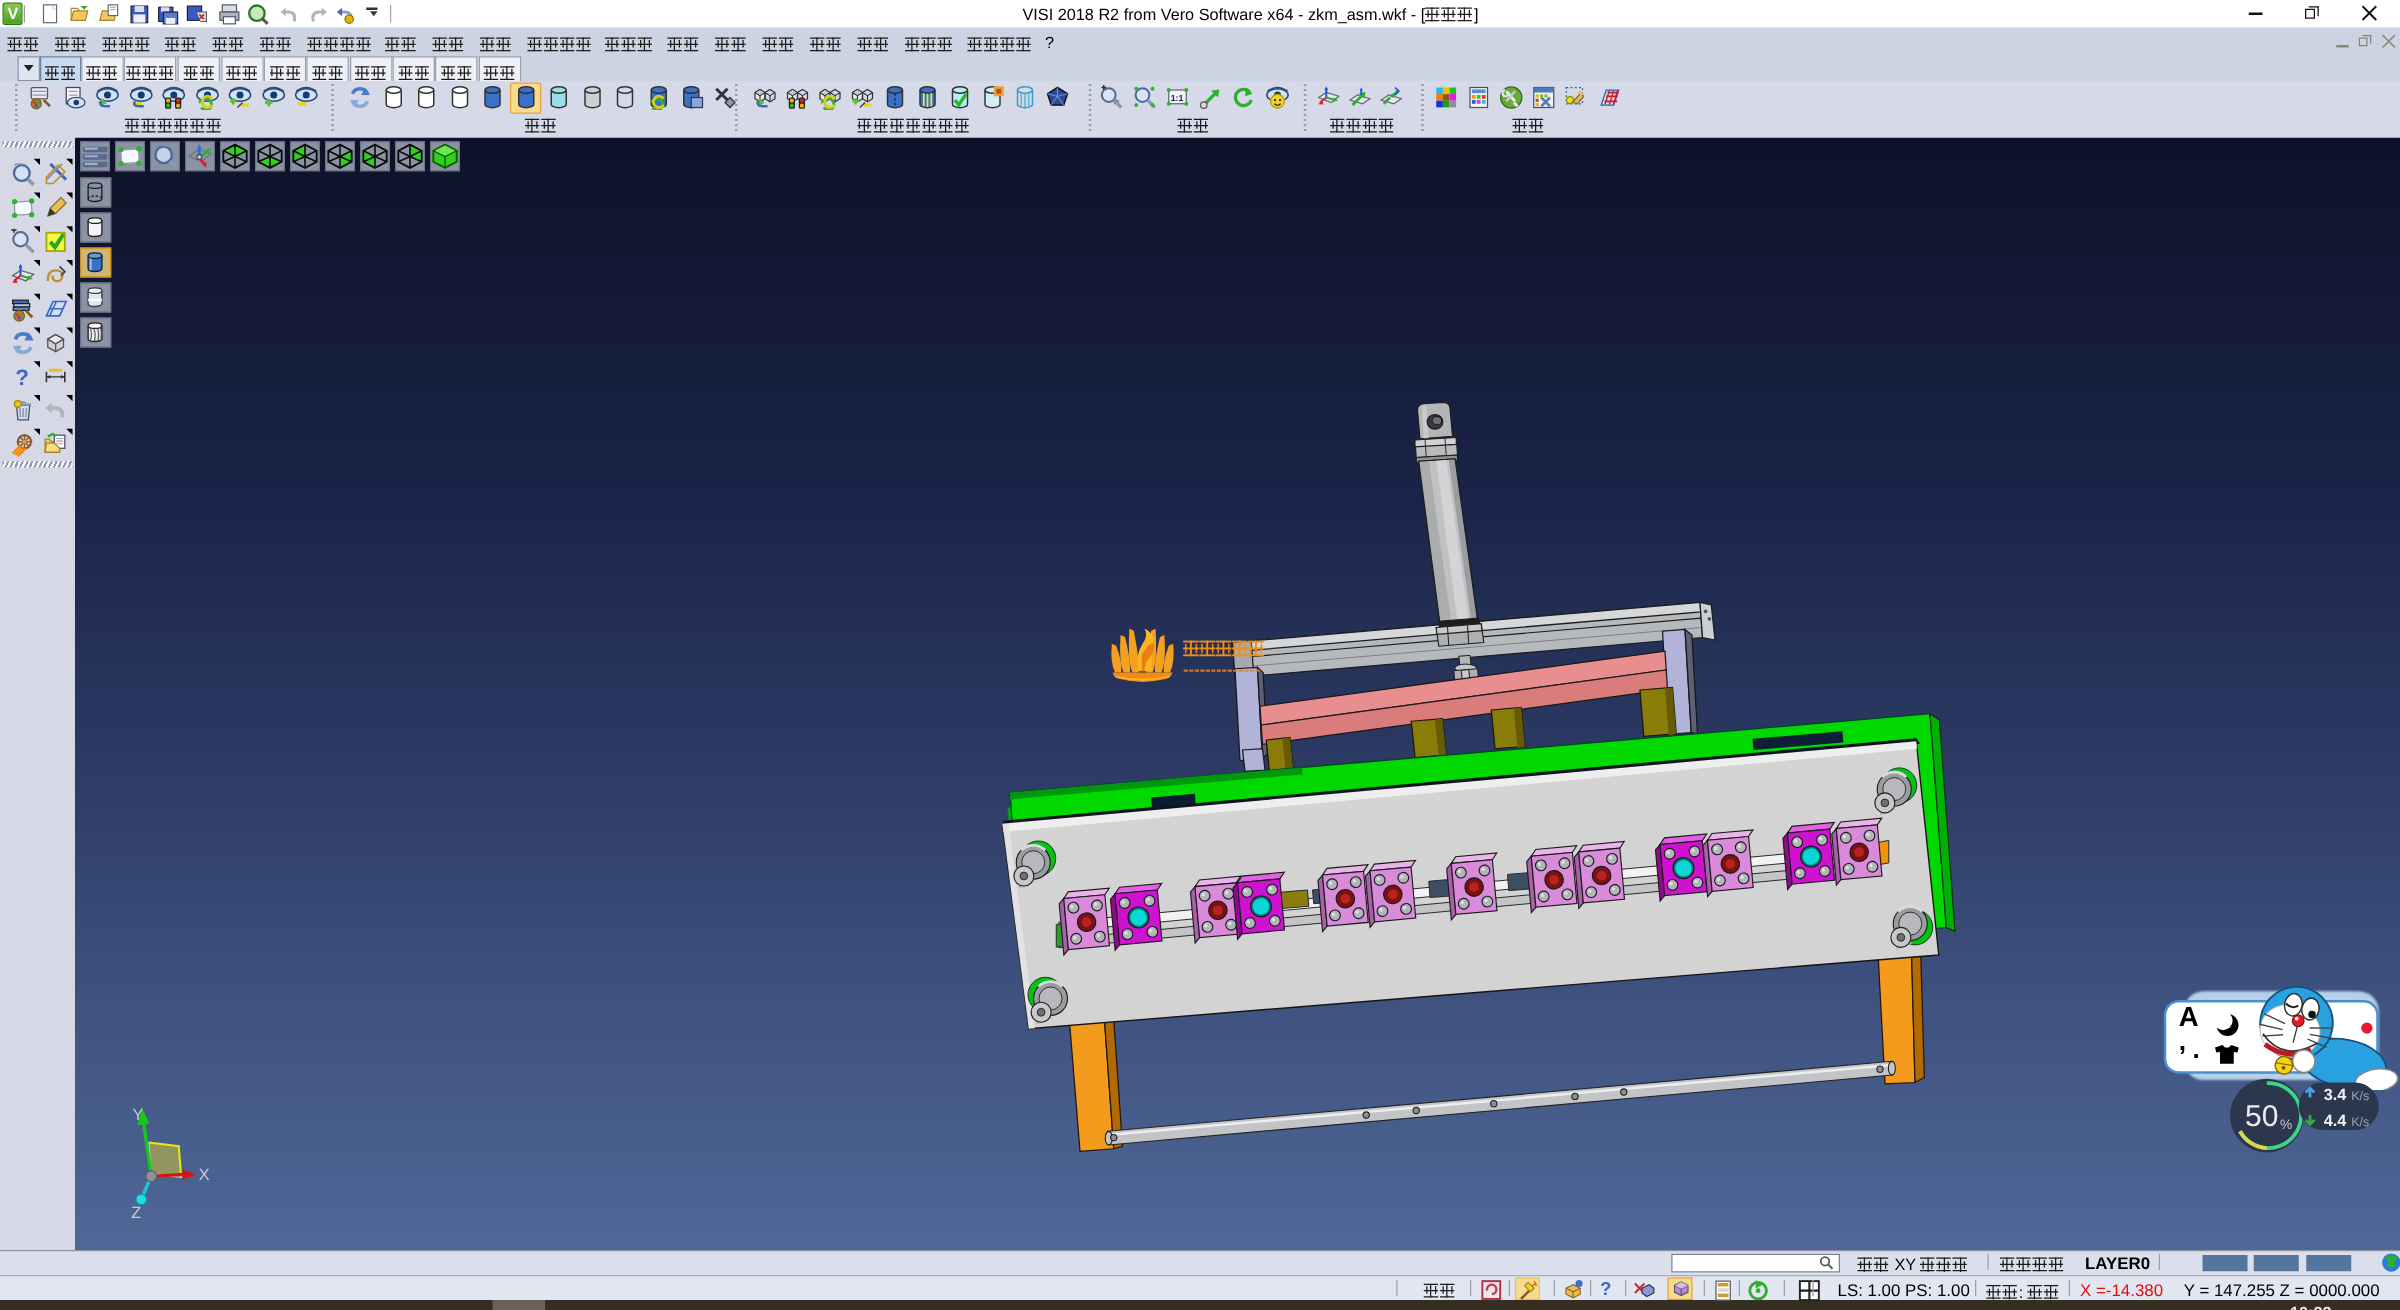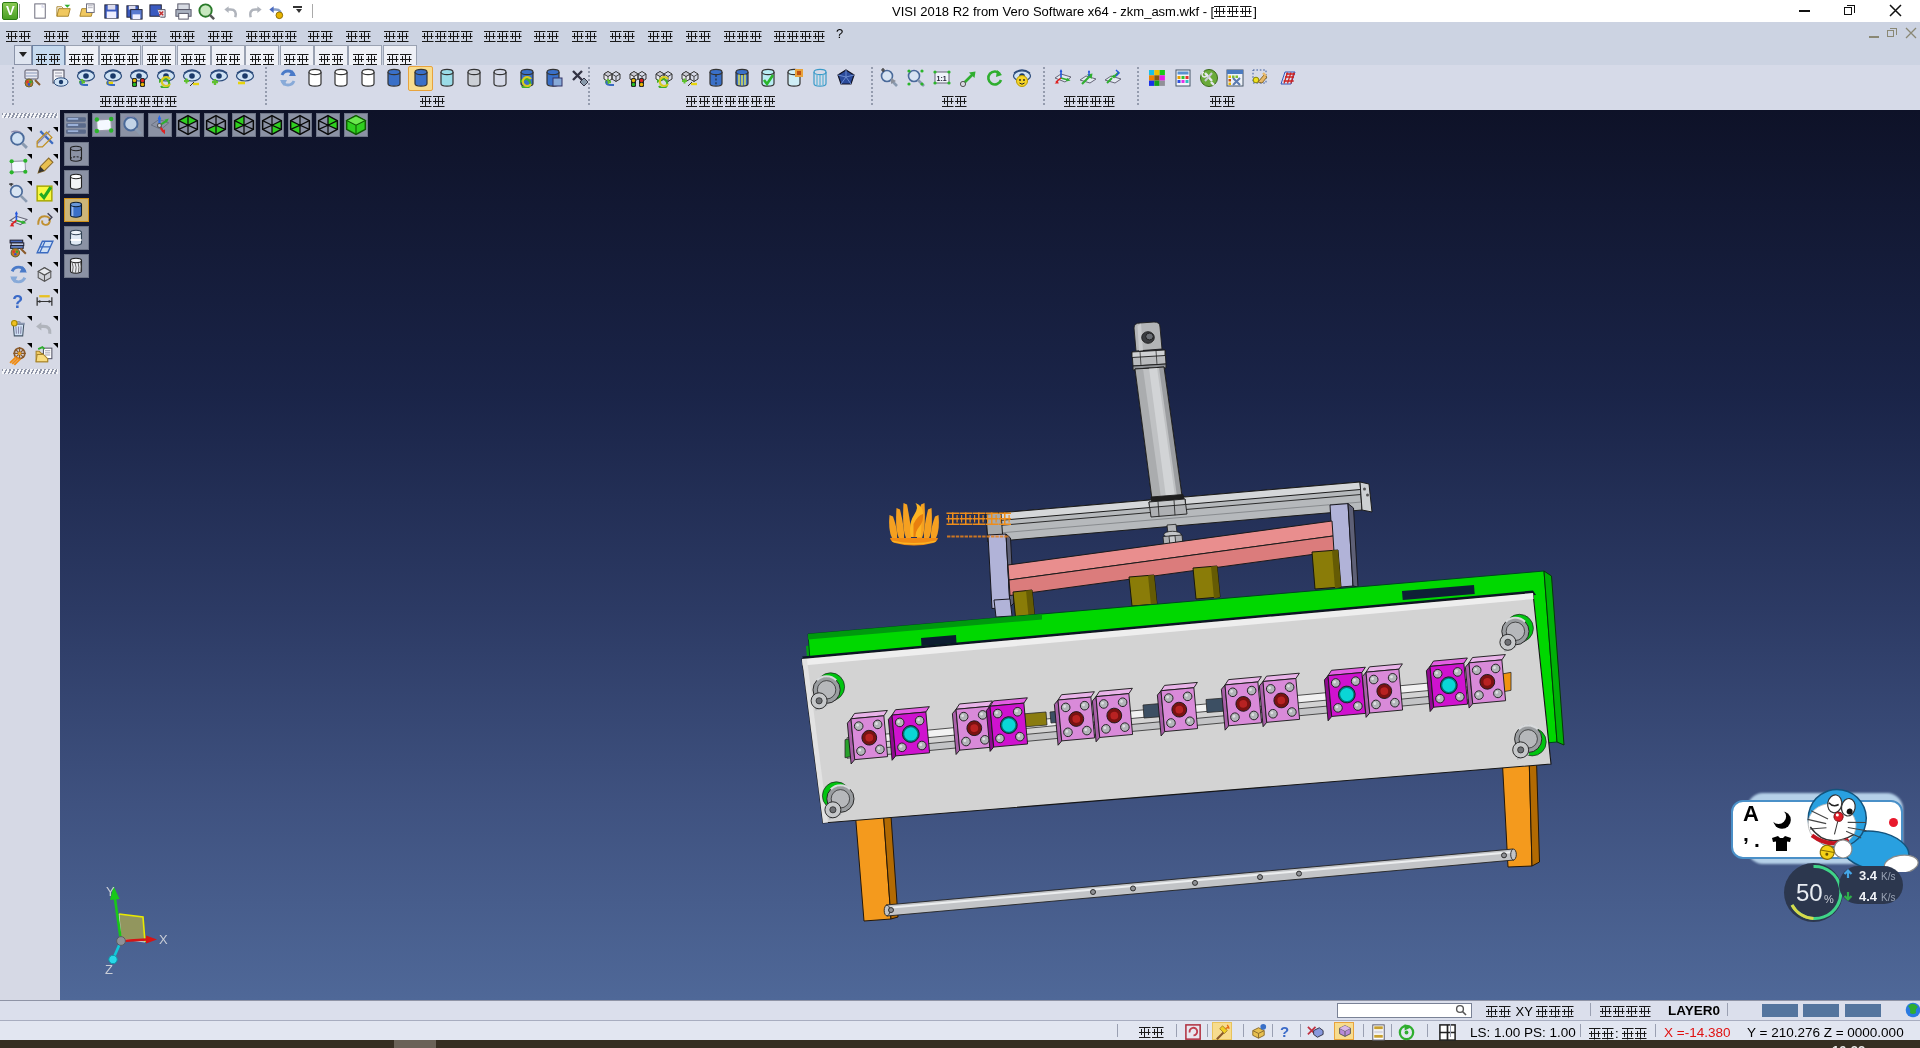--- a/index.html
+++ b/index.html
@@ -629,21 +629,21 @@
       <path d="M13,4.5 L17.5,8 L13,11.5 Z" fill="#b0b4bc"></path>
     </svg>
 <svg class="abs" style="left:267px;top:2px" width="19" height="19" viewBox="0 0 20 20">
       <path d="M14,16 Q16,8 9,8 L5,8" fill="none" stroke="#8aa0c8" stroke-width="2.6"></path>
       <path d="M7,4.5 L2.5,8 L7,11.5 Z" fill="#4a6ac0"></path>
       <circle cx="13" cy="14" r="3.5" fill="#e8b400" stroke="#8a6a00"></circle>
     </svg>
 <div class="abs" style="left:296px;top:9px;border-left:3.5px solid transparent;border-right:3.5px solid transparent;border-top:4.5px solid #333"></div>
     <div class="abs" style="left:293px;top:6px;width:9px;height:1.5px;background:#333"></div>
 <div class="abs" style="left:312px;top:4px;width:1px;height:14px;background:#aaa"></div>
-<div class="abs" style="left:892px;top:4px;font-size:13px;color:#000">VISI 2018 R2 from Vero Software x64 - zkm_asm.wkf - [<span class="z"></span><span class="z"></span><span class="z"></span>]</div>
+<div class="abs" style="left:818px;top:4px;font-size:13px;color:#000">VISI 2018 R2 from Vero Software x64 - zkm_asm.wkf - [<span class="z"></span><span class="z"></span><span class="z"></span>]</div>
 <div class="abs" style="left:1799px;top:10px;width:11px;height:1.6px;background:#111"></div>
 <div class="abs" style="left:1844px;top:7px;width:8px;height:8px;border:1.3px solid #111"></div>
 <div class="abs" style="left:1847px;top:4.5px;width:8px;height:8px;border:1.3px solid #111;border-left:0;border-bottom:0"></div>
 <svg class="abs" style="left:1889px;top:4px" width="13" height="13">
       <path d="M1,1 L12,12 M12,1 L1,12" stroke="#111" stroke-width="1.5"></path>
     </svg>
 <div class="abs" style="left:0;top:22px;width:1920px;height:22px;background:#ccd3e2"></div>
 <div class="abs" style="left:6px;top:27px"><span class="z"></span><span class="z"></span></div>
 <div class="abs" style="left:44px;top:27px"><span class="z"></span><span class="z"></span></div>
 <div class="abs" style="left:82px;top:27px"><span class="z"></span><span class="z"></span><span class="z"></span></div>
@@ -1197,13 +1197,13 @@
 <svg class="abs" style="left:1438px;top:1023px" width="19" height="19" viewBox="0 0 20 20">
       <rect x="2" y="2" width="16" height="16" fill="#fff" stroke="#222" stroke-width="1.6"></rect>
       <path d="M10,2 L10,18 M2,10 L18,10" stroke="#222" stroke-width="1.8"></path>
     </svg>
 <div class="vline" style="left:1450px"></div>
 <div class="abs" style="left:1470px;top:1025px;font-size:13.5px">LS: 1.00 PS: 1.00</div>
 <div class="vline" style="left:1580px"></div>
 <div class="abs" style="left:1589px;top:1026px;font-size:13px;white-space:nowrap"><span class="z"></span><span class="z"></span><span style="vertical-align:0.5px">: </span><span class="z"></span><span class="z"></span></div>
 <div class="vline" style="left:1655px"></div>
 <div class="abs" style="left:1664px;top:1025px;font-size:13.5px;color:#e01010">X =-14.380</div>
-<div class="abs" style="left:1747px;top:1025px;font-size:13.5px;color:#000">Y = 210.276 Z = 0000.000</div>
+<div class="abs" style="left:1747px;top:1025px;font-size:13.5px;color:#000">Y = 147.255 Z = 0000.000</div>
 </div>
 </body></html>

